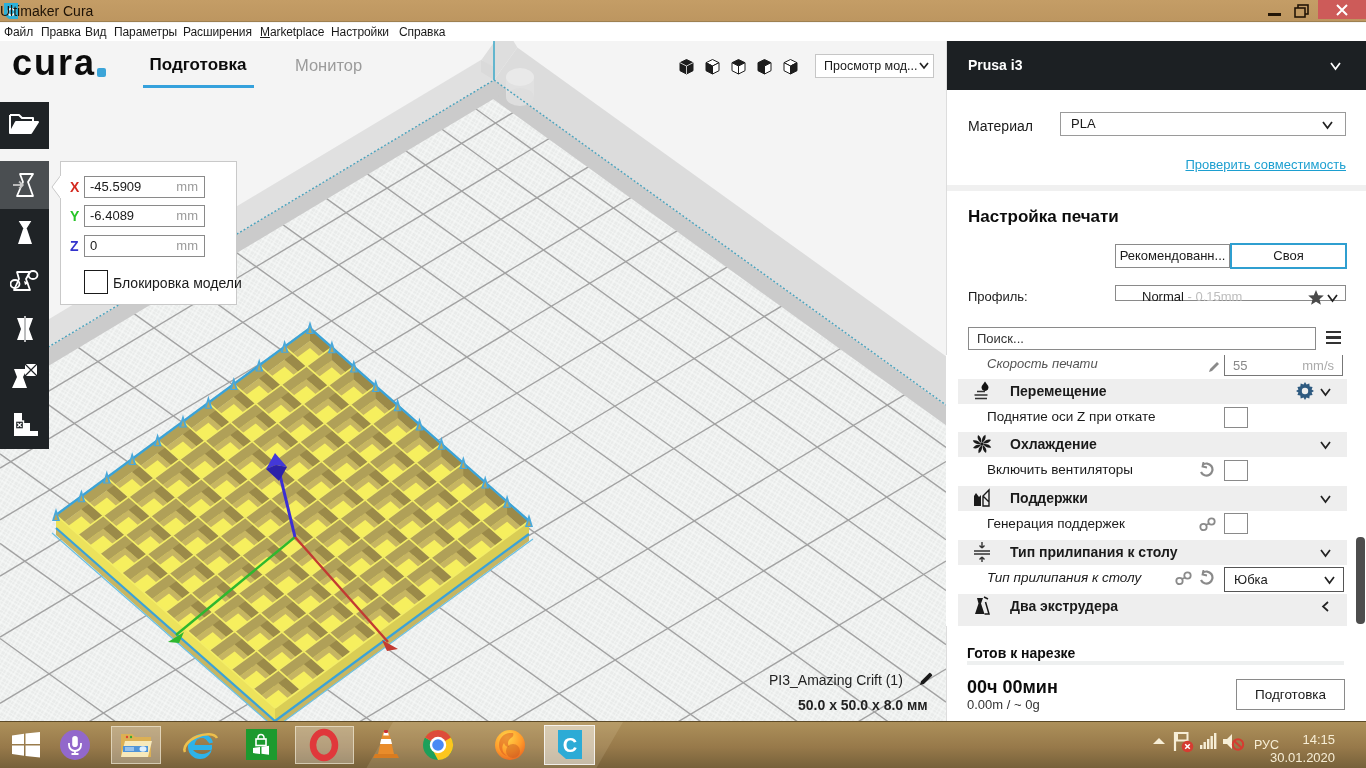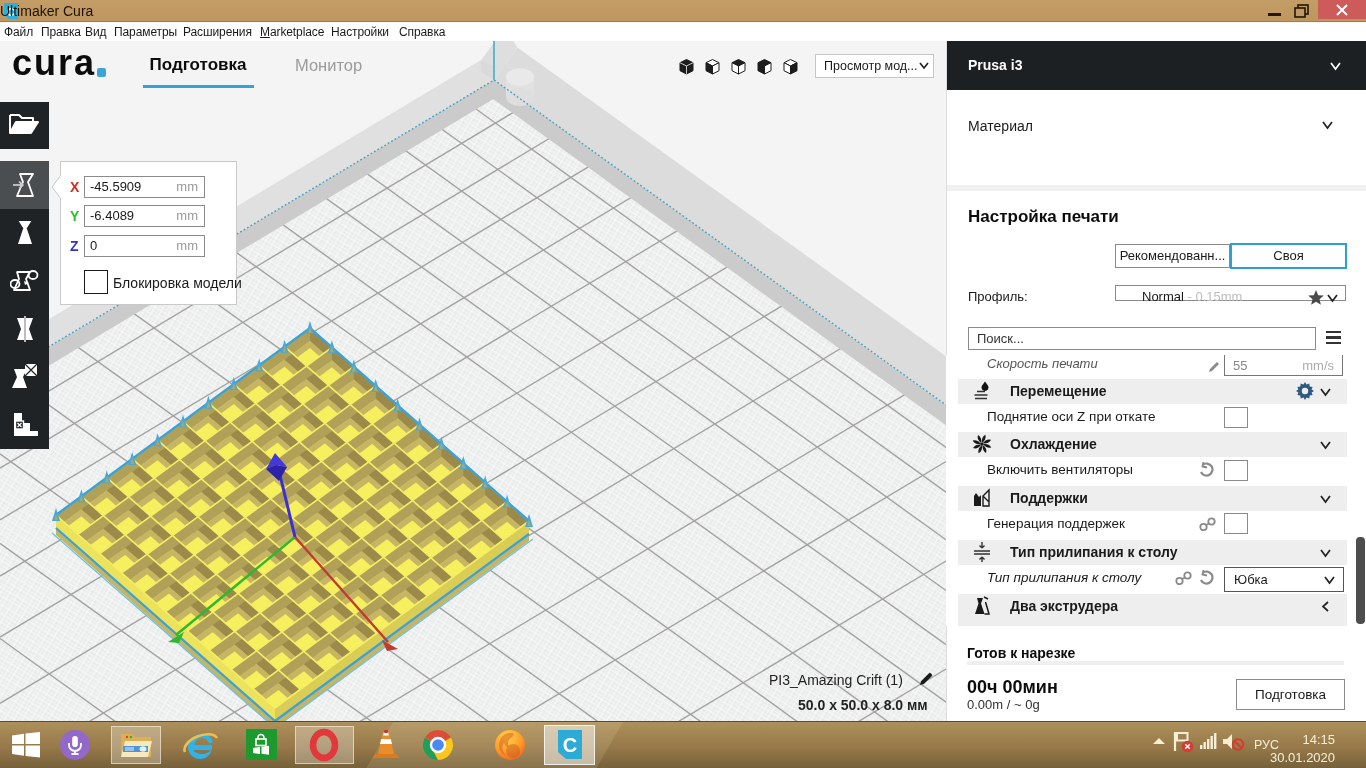--- a/index.html
+++ b/index.html
@@ -303,23 +303,25 @@
   </svg>
 <div class="abs" style="left:798px;top:697px;font-size:14px;font-weight:bold;color:#222">50.0 x 50.0 x 8.0 мм</div>
 <div class="abs" style="left:946px;top:41px;width:420px;height:682px;background:#fff;border-left:1px solid #ddd">
     <div class="abs" style="left:0;top:0;width:420px;height:49px;background:#1c2023;color:#fff">
       <span class="abs" style="left:21px;top:16px;font-size:14px;font-weight:bold">Prusa i3</span>
     </div>
     <svg width="11" height="11" viewBox="0 0 11 11" style="position:absolute;left:383px;top:20px">
       <path d="M1,2 L5.5,8 L10,2" fill="none" stroke="#fff" stroke-width="1.7"></path>
     </svg>
     <div class="abs" style="left:21px;top:77px;font-size:14px;color:#1a1a1a">Материал</div>
+    <div class="abs" style="left:113px;top:71px;width:286px;height:24px;border:1px solid #9a9a9a;font-size:13px;color:#1a1a1a;line-height:22px;padding-left:10px">PLA</div>
     <svg width="11" height="11" viewBox="0 0 11 11" style="position:absolute;left:375px;top:79px">
       <path d="M1,2 L5.5,8 L10,2" fill="none" stroke="#222" stroke-width="1.7"></path>
     </svg>
+    <div class="abs" style="left:0;top:116px;width:399px;text-align:right;font-size:13px;color:#1c9fd0"><u>Проверить совместимость</u></div>
     <div class="abs" style="left:0;top:144px;width:420px;height:6px;background:#f0f0f0"></div>
     <div class="abs" style="left:21px;top:166px;font-size:17px;font-weight:bold;color:#0c0c0c">Настройка печати</div>
     <div class="abs" style="left:168px;top:203px;width:115px;height:24px;border:1px solid #8a8a8a;font-size:13px;color:#1a1a1a;text-align:center;line-height:22px">Рекомендованн...</div>
     <div class="abs" style="left:283px;top:202px;width:117px;height:26px;border:2px solid #2f9fd0;font-size:13px;color:#1a1a1a;text-align:center;line-height:22px">Своя</div>
     <div class="abs" style="left:21px;top:248px;font-size:13px;color:#1a1a1a">Профиль:</div>
     <div class="abs" style="left:168px;top:244px;width:231px;height:16px;border:1px solid #8a8a8a;font-size:13px;line-height:22px;padding-left:26px;color:#1a1a1a">Normal <span style="color:#bdbdbd">- 0.15mm</span></div>
     <svg width="16" height="15" viewBox="0 0 16 15" style="position:absolute;left:361px;top:249px">
       <path d="M8,0 L10.2,5.2 15.8,5.6 11.5,9.2 12.9,14.7 8,11.7 3.1,14.7 4.5,9.2 0.2,5.6 5.8,5.2 Z" fill="#4a4a4a"></path>
     </svg>
     <svg width="11" height="11" viewBox="0 0 11 11" style="position:absolute;left:380px;top:252px">

